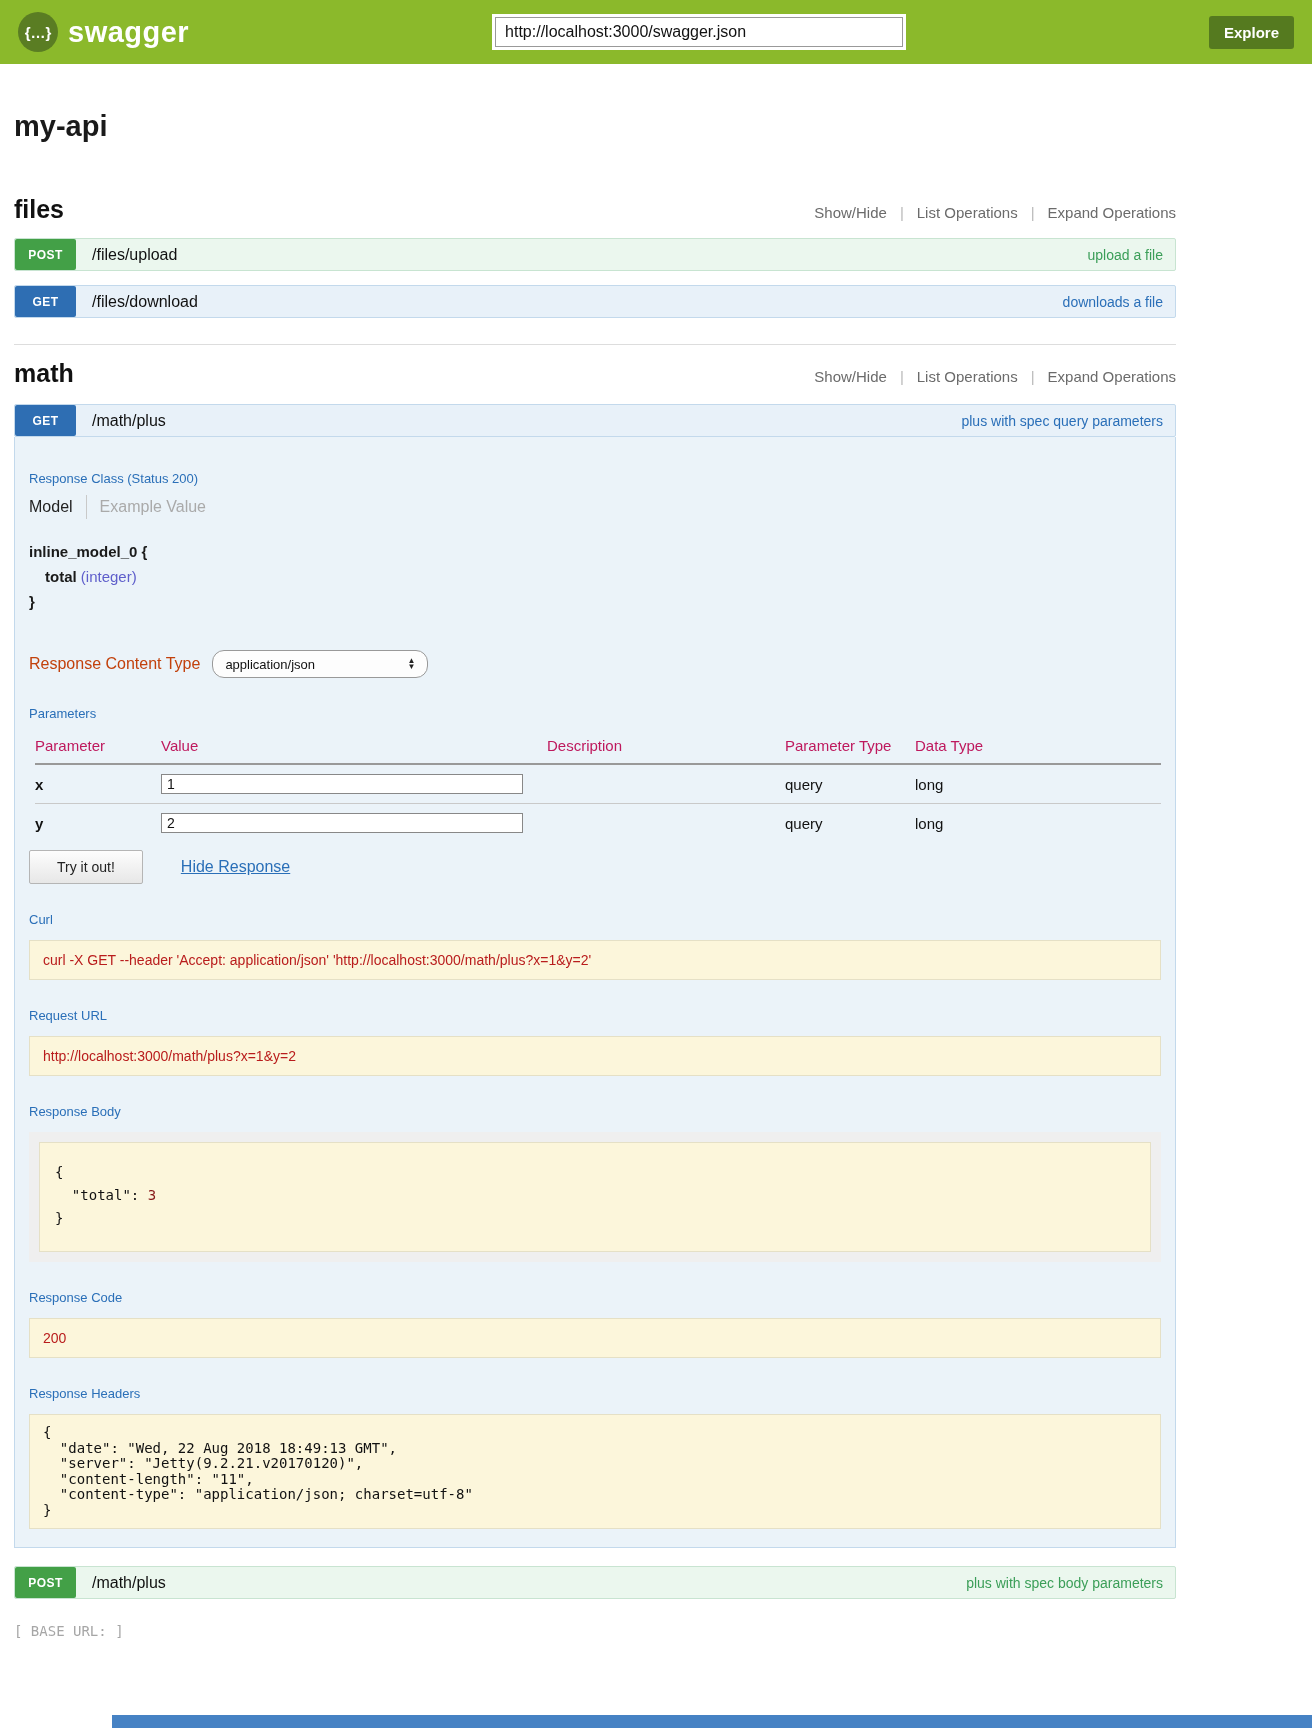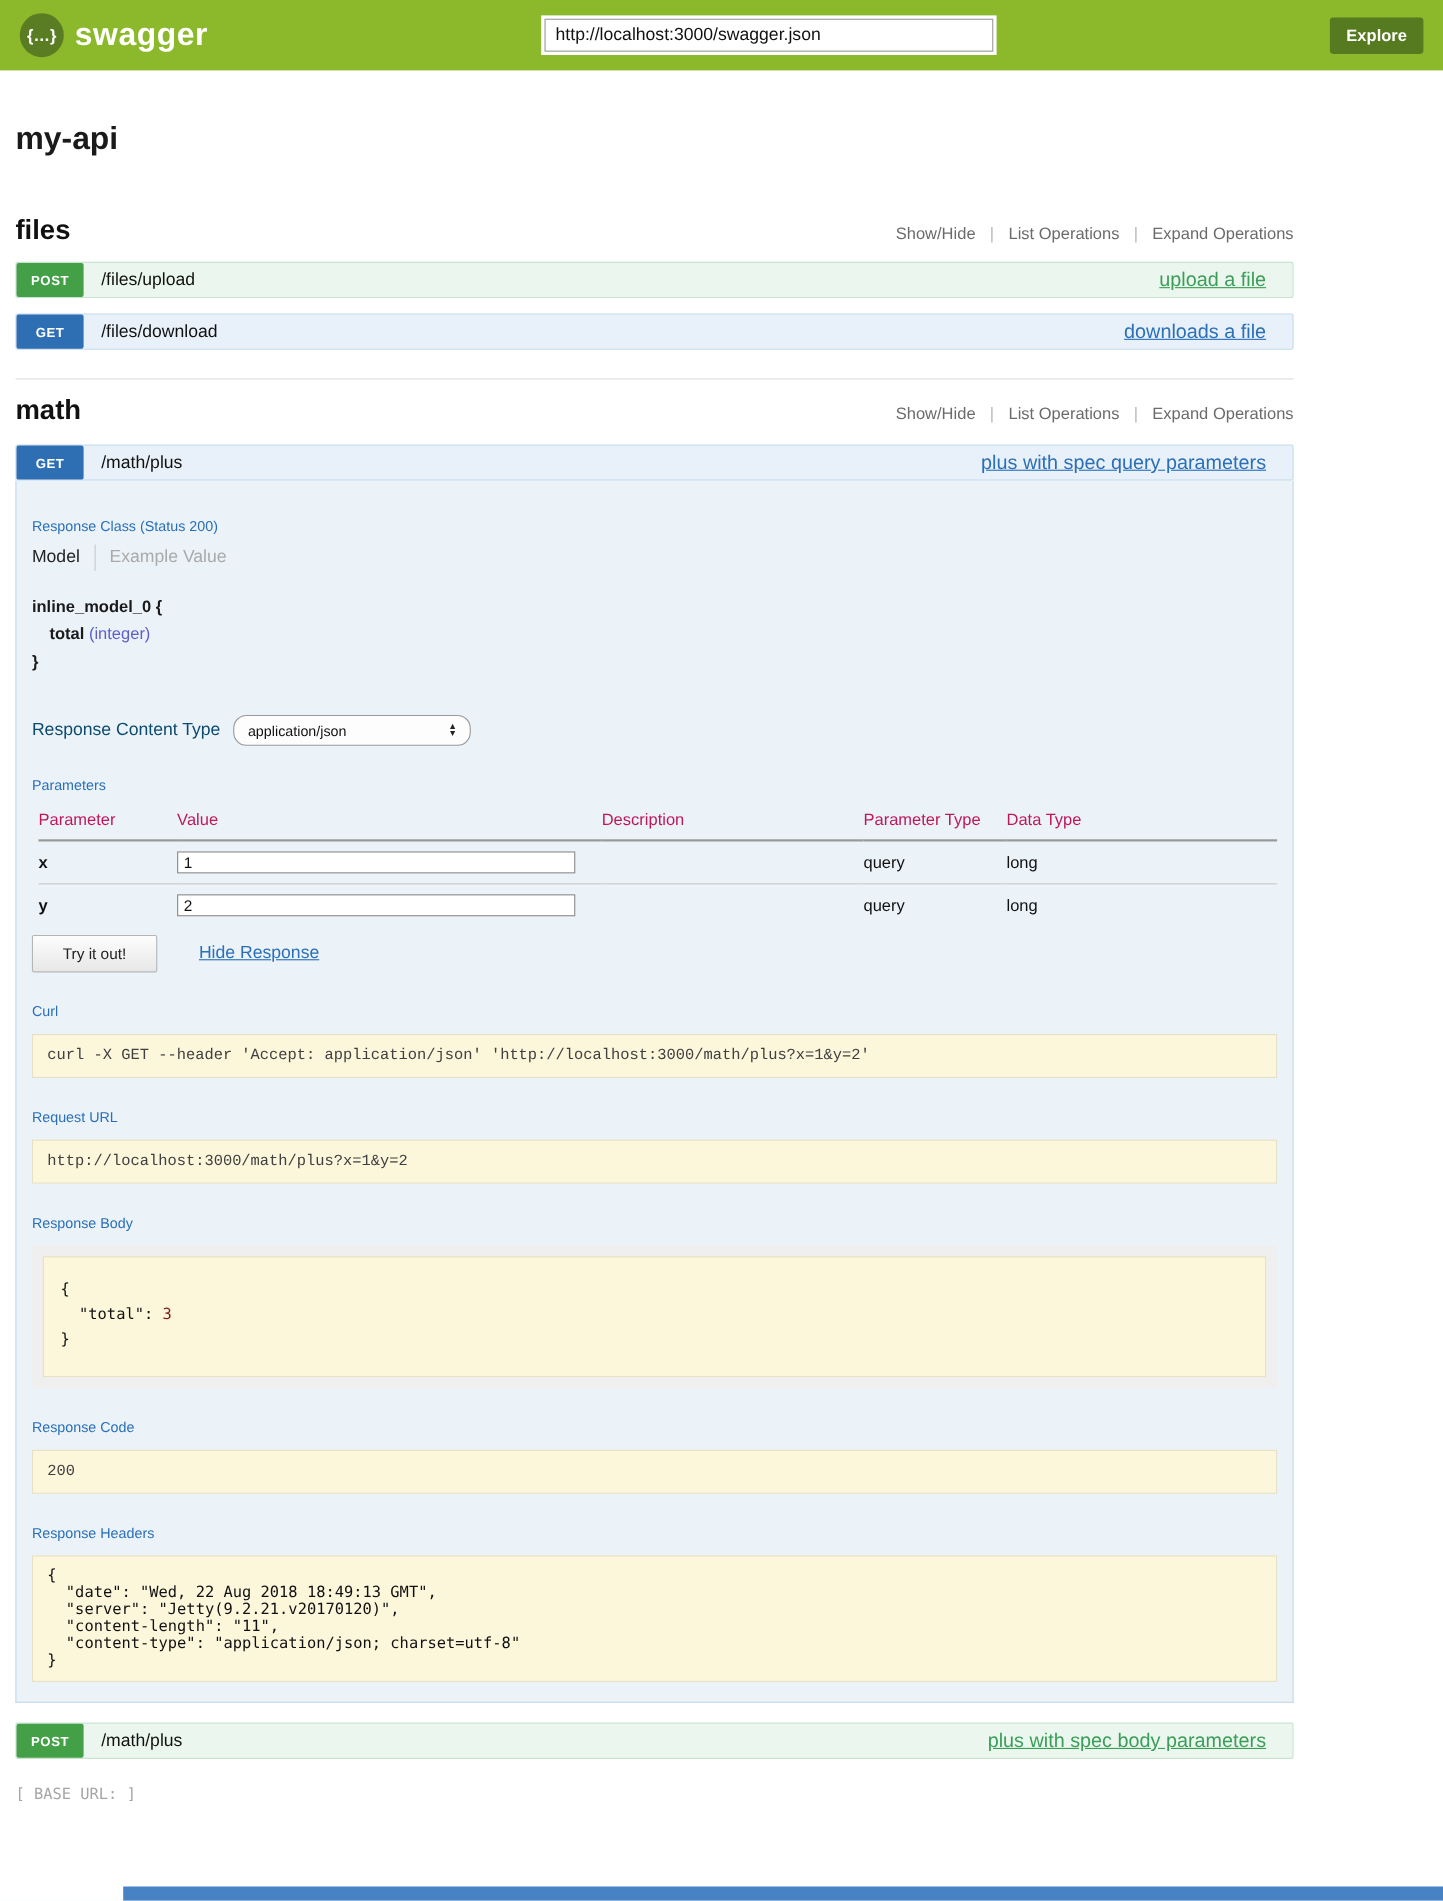--- a/index.html
+++ b/index.html
@@ -34,60 +34,60 @@
   .resource-sep { border:none; border-top:1px solid #dddddd; margin:26px 0 0 0; }
   
   .op-row { display:flex; align-items:stretch; height:33px; border:1px solid; border-radius:2px; margin-top:14px; cursor:pointer; }
   .op-row.post { background:#ebf7ee; border-color:#c8e4d1; }
   .op-row.get  { background:#e8f1f9; border-color:#c3d9ec; }
   .badge { width:61px; display:flex; align-items:center; justify-content:center;
     color:#fff; font-weight:bold; font-size:12px; letter-spacing:.5px; border-radius:2px; }
   .badge.post { background:#43a047; }
   .badge.get  { background:#2e6eb3; }
   .op-path { margin-left:16px; font-size:16px; color:#111; text-decoration:none; align-self:center; }
-  .op-summary { margin-left:auto; margin-right:24px; font-size:18px; align-self:center;text-decoration:underline; }
+  .op-summary { margin-left:auto; margin-right:12px; font-size:14px; align-self:center; }
   .op-summary.post { color:#3b9e58; }
   .op-summary.get  { color:#2a6fb8; }
   
   .op-block { margin-top:16px; }
   .op-block .op-row { margin-top:0; }
   .panel { background:#ebf3f9; border:1px solid #c3d9ec; border-top:none; padding:4px 14px 18px 14px; }
   .h-blue { color:#2a6fb8; font-size:13px; font-weight:normal; margin:28px 0 0 0; }
   .h-blue.first { margin-top:30px; }
   .tabs { display:flex; align-items:center; margin-top:9px; font-size:16px; }
   .tab-model { color:#222; cursor:pointer; }
   .tab-divider { width:1px; height:24px; background:#c9c9c9; margin:0 13px; }
   .tab-example { color:#aaaaaa; cursor:pointer; }
   .model-code { margin-top:20px; font-size:15px; line-height:25px; color:#1a1a1a; }
   .model-open, .model-close { font-weight:bold; }
   .model-prop { margin-left:16px; }
   .model-prop b { color:#1a1a1a; }
   .ptype { color:#5e5ecb; }
   .rct-row { display:flex; align-items:center; margin-top:36px; }
-  .rct-label { font-size:16px; color:#0c4a6e; }
+  .rct-label { font-size:16px; color:#c2410c; }
   .select { margin-left:12px; width:216px; height:28px; background:#fdfdfd; border:1px solid #999;
     border-radius:12px; display:flex; align-items:center; padding:0 12px; font-size:13px; color:#111; cursor:pointer; }
   .select-arrows { margin-left:auto; display:flex; flex-direction:column; font-size:8px; line-height:6px; color:#222; }
   
   .param-table { width:1126px; margin:10px 0 0 6px; border-collapse:collapse; }
   .param-table th { text-align:left; font-weight:normal; color:#be185d; font-size:15px;
     padding:6px 0 9px 0; border-bottom:2px solid #999; }
   .param-table td { padding:9px 0; font-size:15px; color:#111; vertical-align:middle; }
   .param-table tr.sep td { border-bottom:1px solid #c9c9c9; }
   .c1{width:126px;} .c2{width:386px;} .c3{width:238px;} .c4{width:130px;}
   .pname { font-weight:bold; }
   .pinput { width:362px; height:20px; border:1px solid #888; font-size:14px; padding:1px 5px;
     font-family:"Liberation Sans",sans-serif; color:#111; }
   .try-row { display:flex; align-items:center; margin-top:8px; }
   .try-btn { background:linear-gradient(#fdfdfd,#e7e7e7); border:1px solid #b5b5b5; border-radius:2px;
     font-size:14px; color:#222; padding:8px 27px; cursor:pointer; font-family:"Liberation Sans",sans-serif; }
   .hide-link { margin-left:38px; color:#2a6fb8; text-decoration:underline; font-size:16px; cursor:pointer; }
   
   .codebox { background:#fcf6db; border:1px solid #e5e0c6; padding:11px 13px; margin:13px 0 0 0;
-    font-family:Liberation Mono, monospace; font-size:14px; color:#404040; white-space:pre-wrap; }
+    font-family:Liberation Sans, sans-serif; font-size:14px; color:#b91c1c; white-space:pre-wrap; }
   .body-wrap { background:#efefef; padding:10px; margin-top:13px; }
   .body-pre { background:#fcf6db; border:1px solid #e5e0c6; margin:0; padding:18px 15px;
     font:14px/23px "DejaVu Sans Mono", monospace; color:#111; min-height:110px; }
   .num { color:#871818; }
   .headers-pre { background:#fcf6db; border:1px solid #e5e0c6; margin:13px 0 0 0; padding:10px 13px;
     font:14px/15.5px "DejaVu Sans Mono", monospace; color:#111; }
   
   .base-url { margin:24px 0 0 14px; color:#a6a6a6; font-family:"DejaVu Sans Mono", monospace; font-size:14px; }
   .bottom-bar { position:absolute; bottom:0; left:112px; right:0; height:13px; background:#4682c4; }
 </style>

